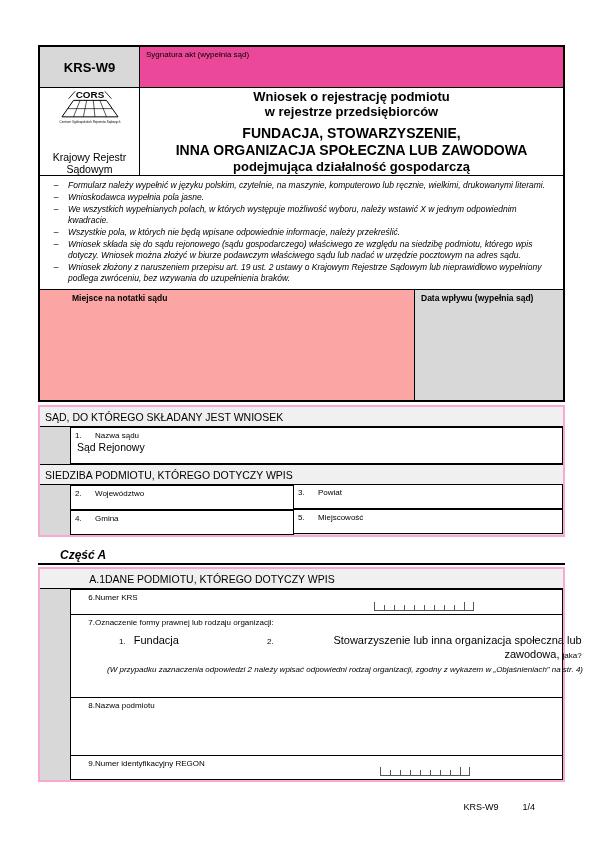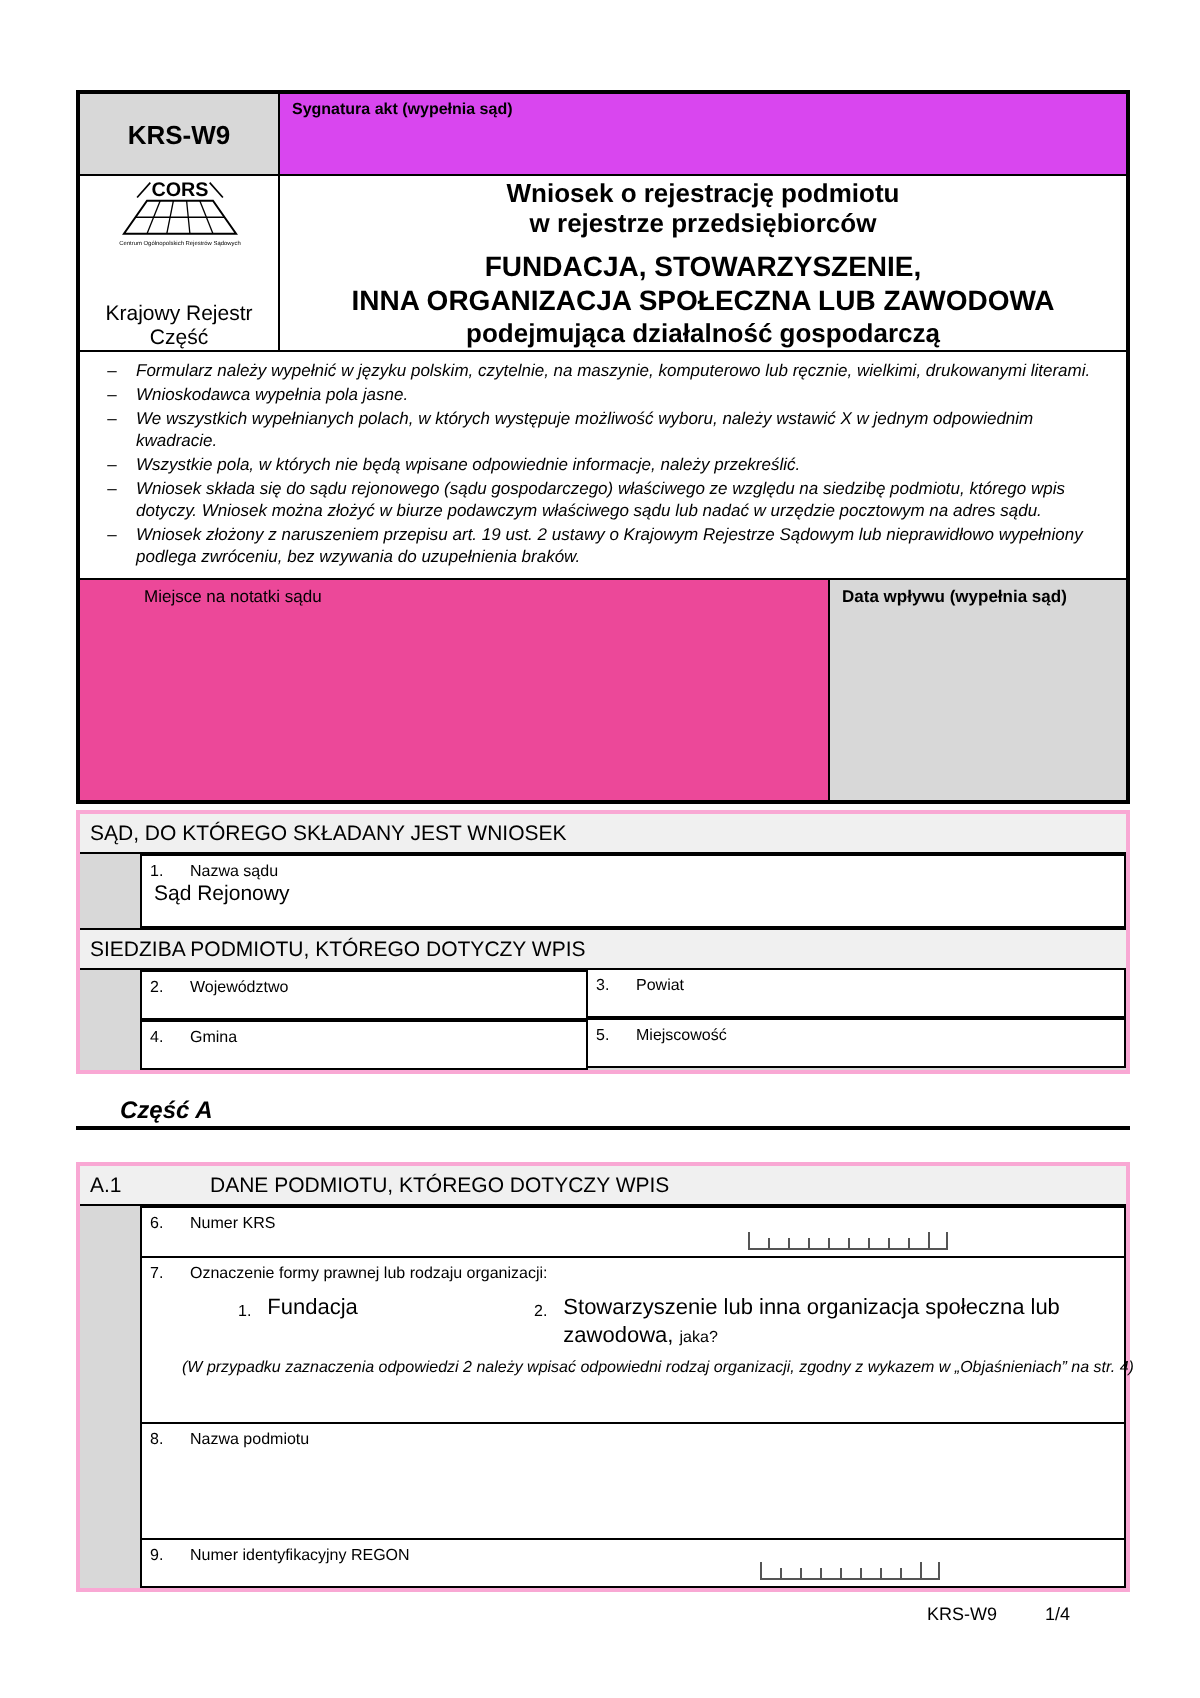--- a/index.html
+++ b/index.html
@@ -11,41 +11,41 @@
   .form { position:absolute; left:38px; top:45px; width:527px; }
 
   
   .block1 { border:2px solid #000; }
   .hdr-row1 { display:flex; height:41px; border-bottom:1px solid #000; }
   .cell-krs {
     width:100px; background:#d8d8d8; border-right:1px solid #000;
     display:flex; align-items:center; justify-content:center;
     font-size:13px; font-weight:bold;
   }
-  .cell-syg { flex:1; background:#d946ef; padding:3px 6px; font-size:8px; font-weight:bold; }
+  .cell-syg { flex:1; background:#ec4899; padding:3px 6px; font-size:8px; font-weight:normal; }
   .hdr-row2 { display:flex; height:88px; border-bottom:1px solid #000; }
   .cell-logo {
     width:100px; border-right:1px solid #000; background:#fff;
     display:flex; flex-direction:column; align-items:center; justify-content:center;gap:20px;
   }
   .logo-name { font-size:10.5px; font-weight:normal; text-align:center; line-height:1.15; }
   .cell-title { flex:1; display:flex; flex-direction:column; align-items:center; justify-content:center; text-align:center; }
   .t-sm { font-size:13px; font-weight:bold; line-height:1.2; }
   .t-lg { font-size:14px; font-weight:bold; line-height:1.2; }
   .t-gap { height:5px; }
 
   
   .instructions { background:#fff; border-bottom:1px solid #000; padding:3px 6px 5px 4px; }
   .instr-item { display:flex; font-size:8.5px; font-style:italic; line-height:1.3; margin-top:1px; }
   .instr-item .dash { width:24px; flex:0 0 24px; text-align:center; font-style:normal; }
   .instr-item .txt { flex:1; }
 
   
   .notes-row { display:flex; height:110px; }
-  .notes-left { flex:1; background:#ec4899; border-right:1px solid #000; padding:3px 4px 0 32px; font-size:8.5px; font-weight:normal; }
+  .notes-left { flex:1; background:#fca5a5; border-right:1px solid #000; padding:3px 4px 0 32px; font-size:8.5px; font-weight:bold; }
   .notes-right { width:148px; background:#d8d8d8; padding:3px 6px 0 6px; font-size:8.5px; font-weight:bold; }
 
   
   .block { border:2px solid #f9a8d4; margin-top:3px; }
   .sec-header {
     background:#f0f0f0; font-size:10.5px; padding:4px 4px 3px 5px;
     border-bottom:1px solid #000; display:flex;
   }
   .sec-header .sec-code { width:60px; flex:0 0 60px; }
   .sec-content { background:#d8d8d8; padding-left:30px; }
@@ -79,21 +79,21 @@
   .opt-lbl { font-size:11px; line-height:1.25; }
   .opt-2-lbl { width:300px; }
   .jaka { font-size:8px; }
   .f7-note { font-size:8px; font-style:italic; line-height:1.3; margin:2px 0 0 16px; width:492px; }
 
   
   .part-heading {
     margin-top:11px; border-bottom:2px solid #000; padding:0 0 1px 22px;
     font-size:12px; font-weight:bold; font-style:italic;
   }
-  .block-a1 { margin-top:16px; }
+  .block-a1 { margin-top:2px;text-align:right; }
 
   
   .footer {
     position:absolute; top:802px; left:38px; width:527px;
     display:flex; justify-content:flex-end; gap:24px; padding-right:30px; font-size:9px;
   }
 </style>
 </head>
 <body>
 
@@ -118,21 +118,21 @@
             <polygon points="26,15 66,15 80,35 12,35" fill="none" stroke="#000" stroke-width="1.2"></polygon>
             <line x1="19" y1="25" x2="73" y2="25" stroke="#000" stroke-width="0.8"></line>
             <line x1="34" y1="15" x2="26" y2="35" stroke="#000" stroke-width="0.8"></line>
             <line x1="42" y1="15" x2="38" y2="35" stroke="#000" stroke-width="0.8"></line>
             <line x1="50" y1="15" x2="52" y2="35" stroke="#000" stroke-width="0.8"></line>
             <line x1="58" y1="15" x2="66" y2="35" stroke="#000" stroke-width="0.8"></line>
             <text x="46" y="42" text-anchor="middle" font-size="3.6" font-family="Liberation Sans, sans-serif">Centrum Ogólnopolskich Rejestrów Sądowych</text>
           </svg>
           <div class="logo-name">
             <div>Krajowy Rejestr</div>
-            <div>Część</div>
+            <div>Sądowym</div>
           </div>
         </div>
         <div class="cell-title">
           <div class="t-sm">Wniosek o rejestrację podmiotu</div>
           <div class="t-sm">w rejestrze przedsiębiorców</div>
           <div class="t-gap"></div>
           <div class="t-lg">FUNDACJA, STOWARZYSZENIE,</div>
           <div class="t-lg">INNA ORGANIZACJA SPOŁECZNA LUB ZAWODOWA</div>
           <div class="t-sm">podejmująca działalność gospodarczą</div>
         </div>

